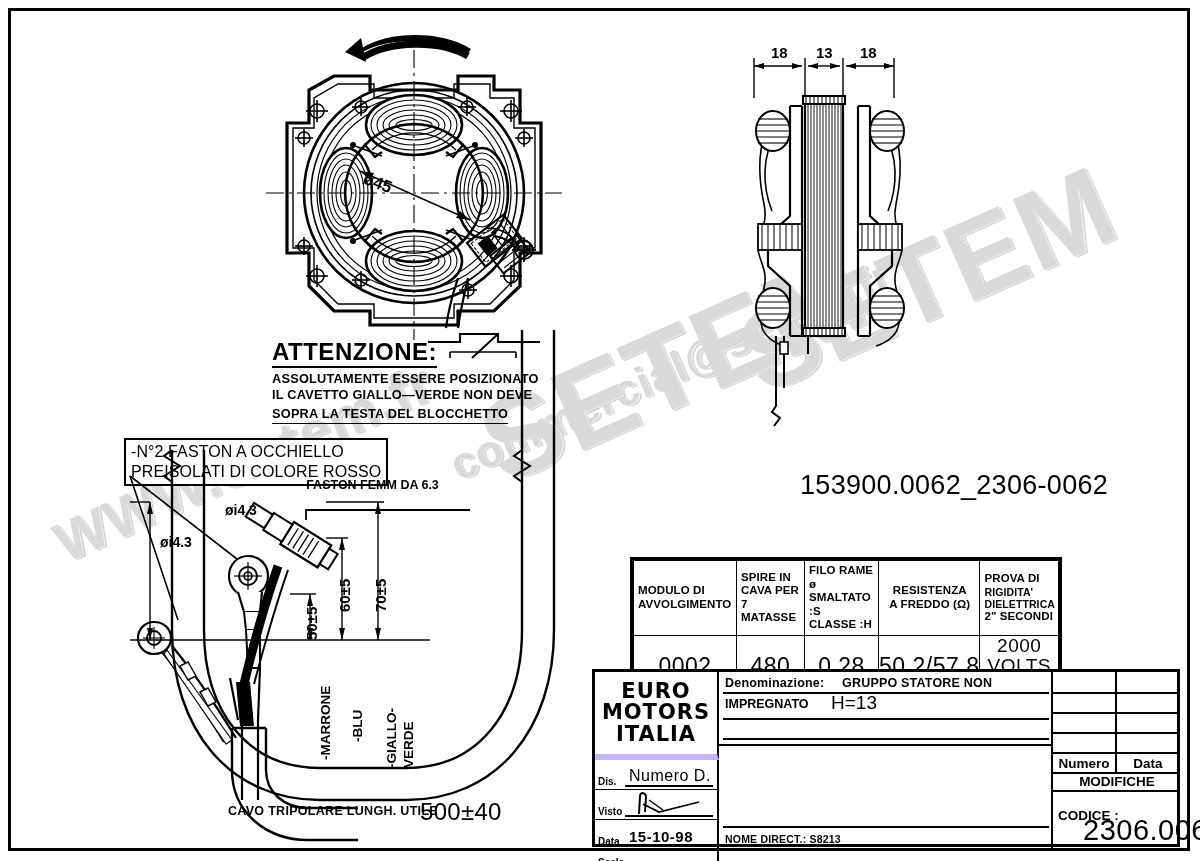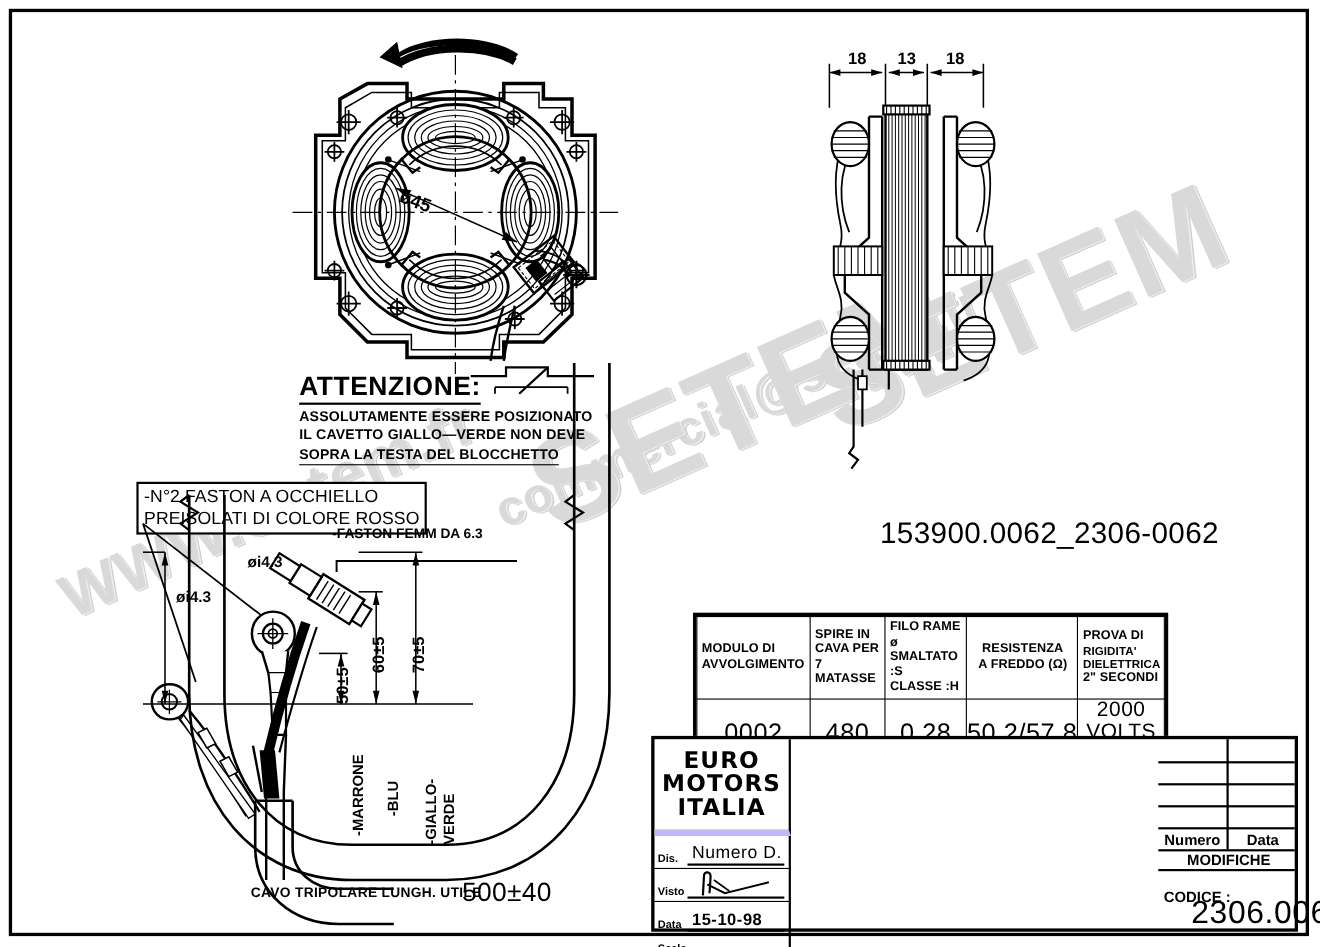--- a/index.html
+++ b/index.html
@@ -660,20 +660,34 @@
     <div class="fieldrow" style="top:148px;border-bottom:1.6px solid #000;">
       <span class="flab">Data</span>
       <span class="fval small">15-10-98</span>
       <span class="fund"></span>
     </div>
     <div class="fieldrow" style="top:178px;height:22px;border-bottom:none;">
       <span class="flab" style="bottom:4px;">Scala</span>
 
     </div>
 
+    <div id="denbox">
+      <div class="den1">
+        <span>Denominazione:</span>
+        <span style="margin-left:14px;">GRUPPO STATORE NON</span>
+      </div>
+      <div class="den2">IMPREGNATO</div>
+      <div class="denH">H=13</div>
+      <div class="tbline" style="left:4px;top:20px;width:326px;height:1.6px;"></div>
+      <div class="tbline" style="left:4px;top:46px;width:326px;height:1.6px;"></div>
+      <div class="tbline" style="left:4px;top:66px;width:326px;height:1.6px;"></div>
+      <div class="tbline" style="left:0px;top:72px;width:334px;height:2px;"></div>
+      <div class="tbline" style="left:4px;bottom:22px;width:326px;height:1.6px;"></div>
+      <div class="nome">NOME DIRECT.: S8213</div>
+    </div>
 
     <div id="modbox">
       <div class="modrow" style="top:20px;"></div>
       <div class="modrow" style="top:40px;"></div>
       <div class="modrow" style="top:60px;"></div>
       <div class="modrow" style="top:80px;"></div>
       <div class="modrow" style="top:100px;"></div>
       <div class="modrow" style="top:118px;"></div>
       <div class="modvert" style="left:62px;top:0;height:100px;"></div>
       <div class="modcell" style="left:0;top:84px;width:62px;">Numero</div>

